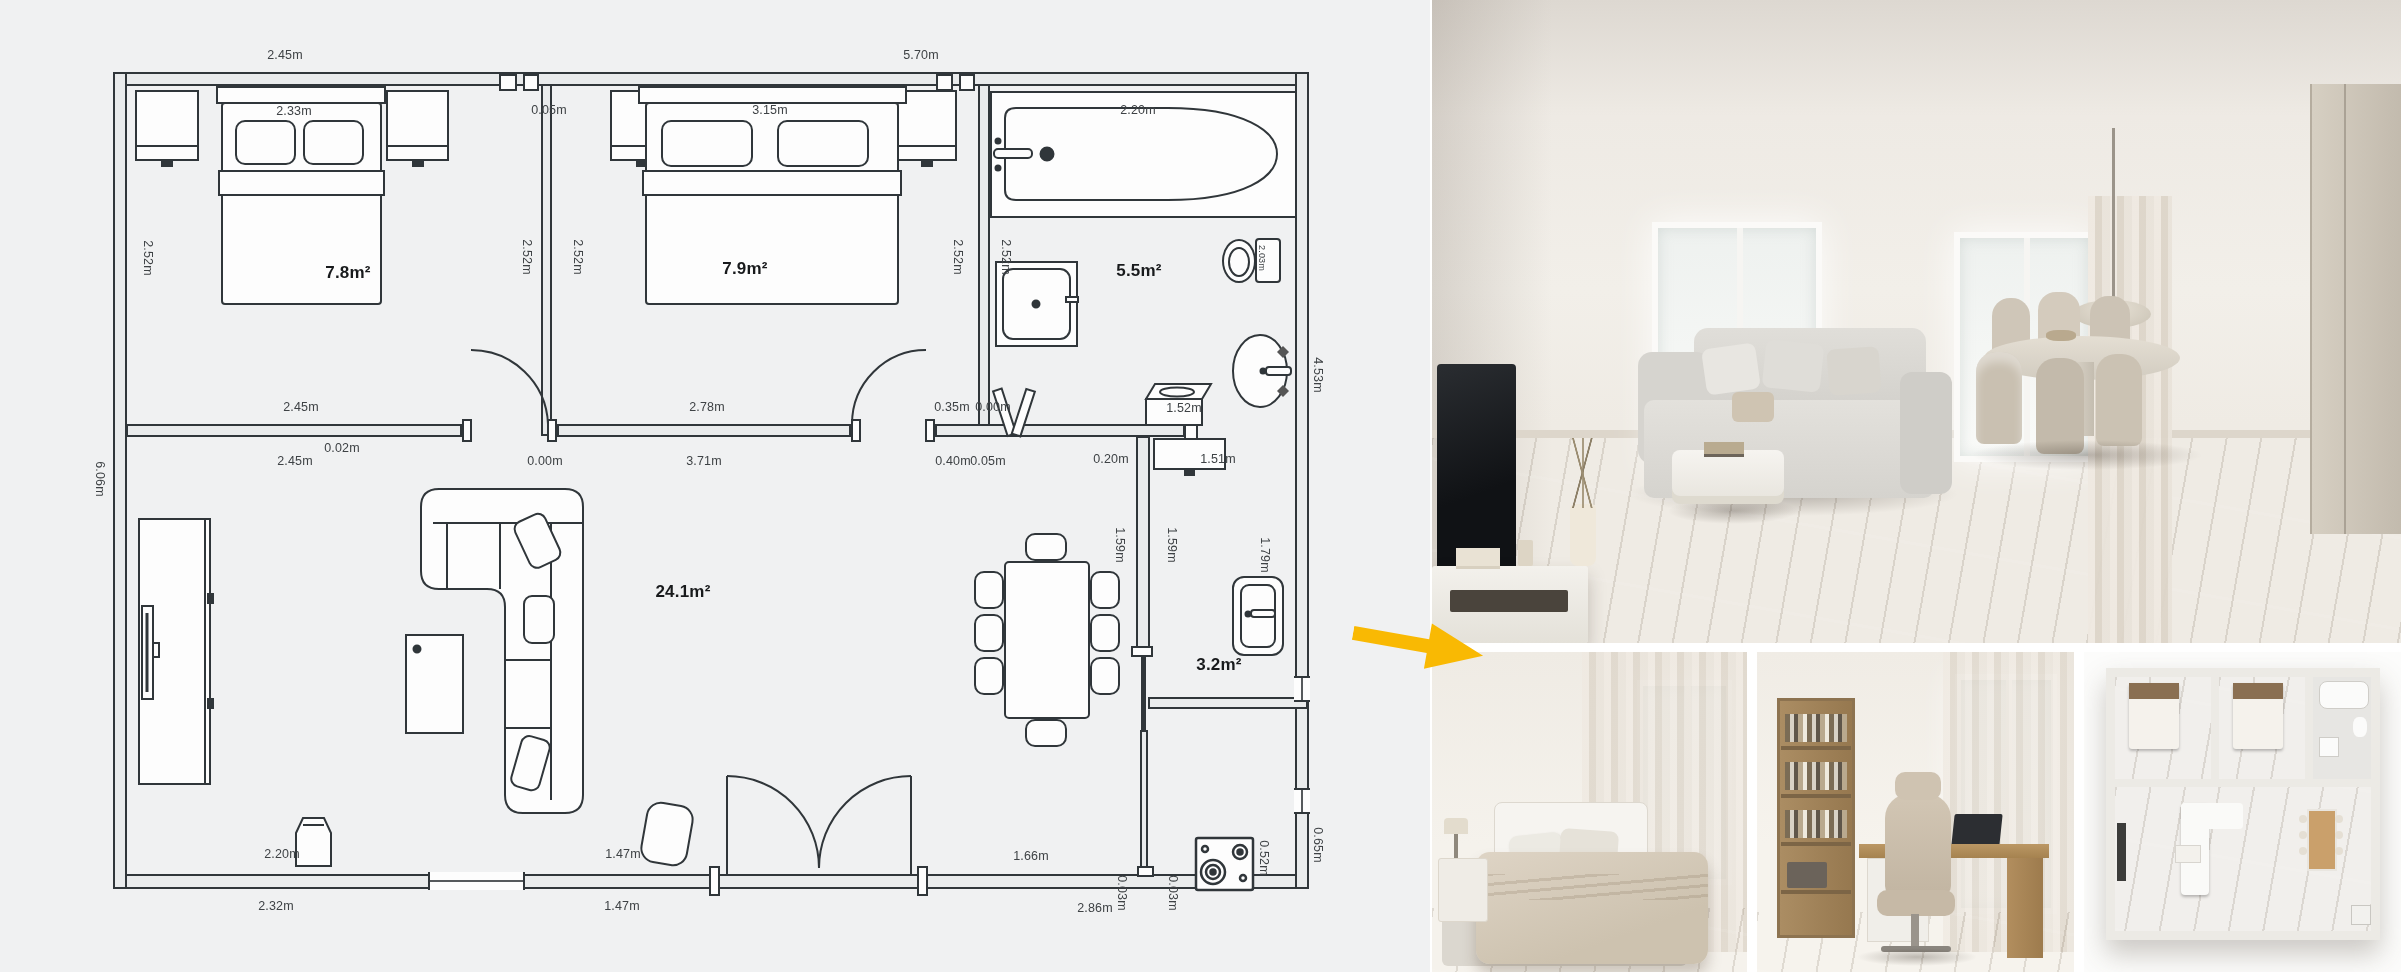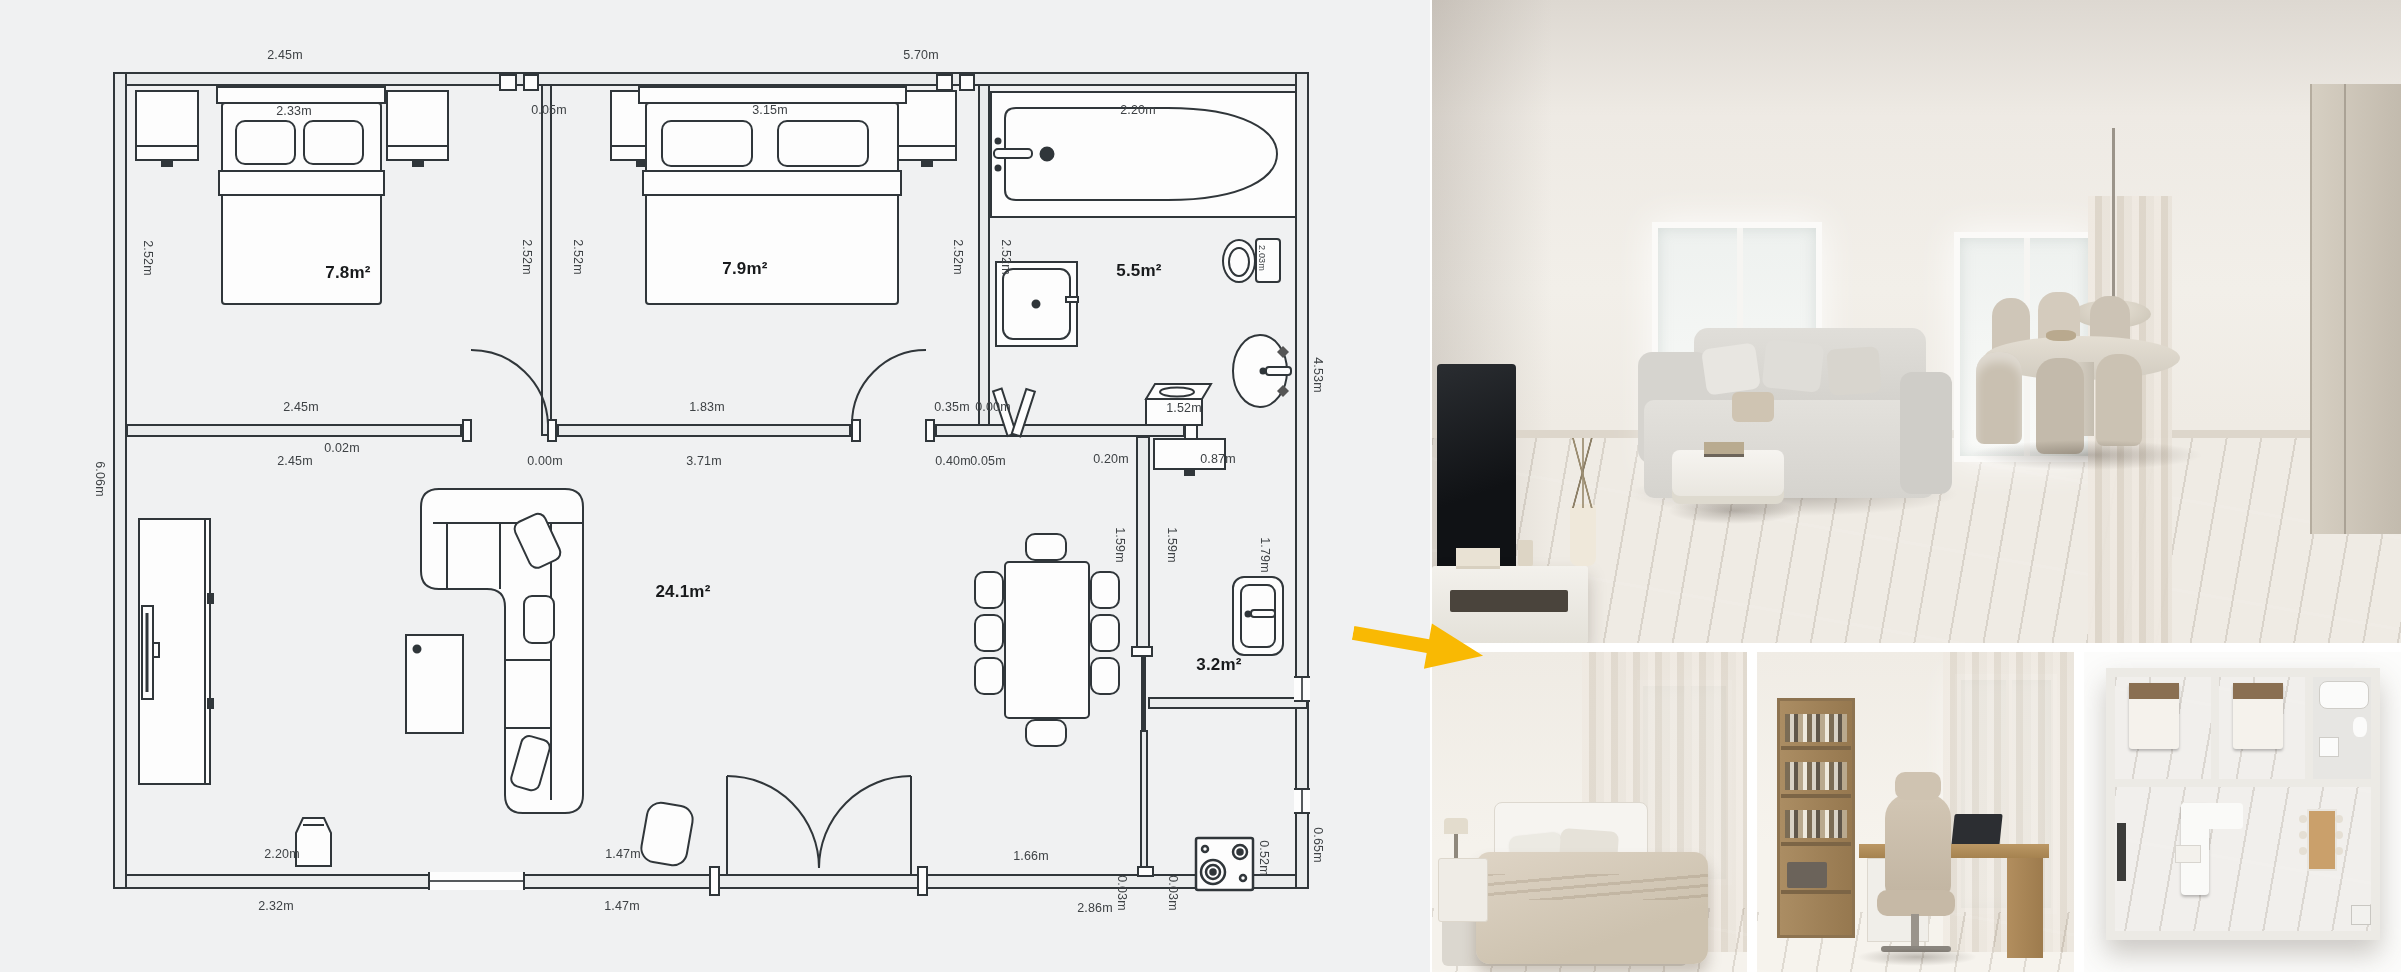--- a/index.html
+++ b/index.html
@@ -240,32 +240,32 @@
     <span class="dim dimv" style="left:148px;top:258px">2.52m</span>
     <span class="dim dimv" style="left:527px;top:257px">2.52m</span>
     <span class="dim dimv" style="left:578px;top:257px">2.52m</span>
     <span class="dim dimv" style="left:958px;top:257px">2.52m</span>
     <span class="dim dimv" style="left:1006px;top:257px">2.52m</span>
     <span class="dim dimv small" style="left:1261px;top:258px">2.03m</span>
     <span class="dim areaL" style="left:348px;top:272px">7.8m²</span>
     <span class="dim areaL" style="left:745px;top:268px">7.9m²</span>
     <span class="dim areaL" style="left:1139px;top:270px">5.5m²</span>
     <span class="dim" style="left:301px;top:407px">2.45m</span>
-    <span class="dim" style="left:707px;top:407px">1.83m</span>
+    <span class="dim" style="left:707px;top:407px">2.78m</span>
     <span class="dim" style="left:952px;top:407px">0.35m</span>
     <span class="dim" style="left:993px;top:407px">0.00m</span>
     <span class="dim" style="left:1184px;top:408px">1.52m</span>
     <span class="dim" style="left:342px;top:448px">0.02m</span>
     <span class="dim" style="left:295px;top:461px">2.45m</span>
     <span class="dim" style="left:545px;top:461px">0.00m</span>
     <span class="dim" style="left:704px;top:461px">3.71m</span>
     <span class="dim" style="left:953px;top:461px">0.40m</span>
     <span class="dim" style="left:988px;top:461px">0.05m</span>
     <span class="dim" style="left:1111px;top:459px">0.20m</span>
-    <span class="dim" style="left:1218px;top:459px">0.87m</span>
+    <span class="dim" style="left:1218px;top:459px">1.51m</span>
     <span class="dim dimv" style="left:100px;top:479px">6.06m</span>
     <span class="dim dimv" style="left:1318px;top:375px">4.53m</span>
     <span class="dim dimv" style="left:1120px;top:545px">1.59m</span>
     <span class="dim dimv" style="left:1172px;top:545px">1.59m</span>
     <span class="dim dimv" style="left:1265px;top:555px">1.79m</span>
     <span class="dim areaL" style="left:683px;top:591px">24.1m²</span>
     <span class="dim areaL" style="left:1219px;top:664px">3.2m²</span>
     <span class="dim" style="left:282px;top:854px">2.20m</span>
     <span class="dim" style="left:623px;top:854px">1.47m</span>
     <span class="dim" style="left:1031px;top:856px">1.66m</span>

